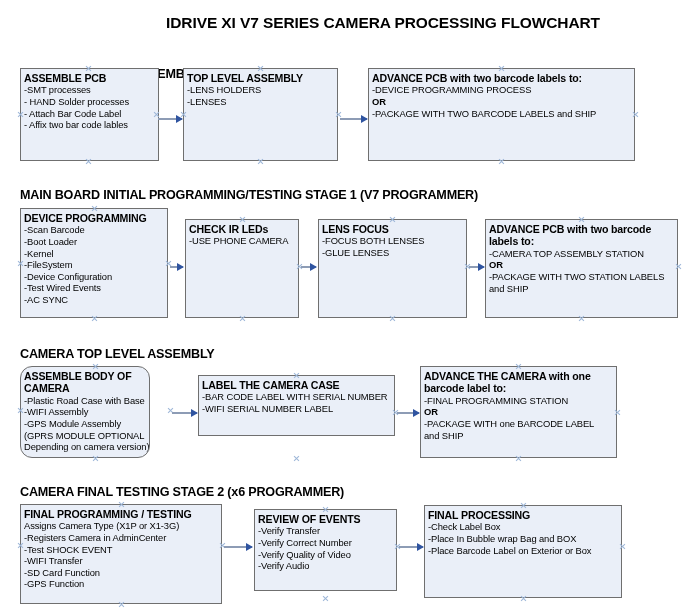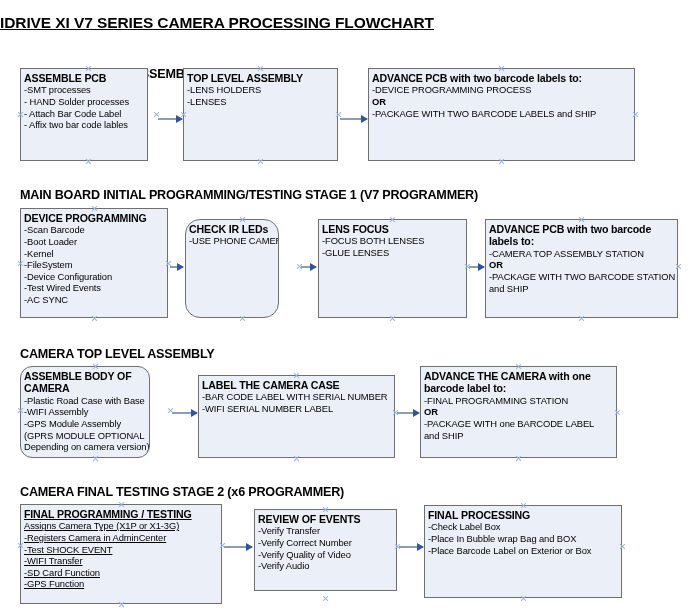--- a/index.html
+++ b/index.html
@@ -21,26 +21,25 @@
     height: 610px;
     background: #ffffff;
   }
 
   
   .doc-title {
     position: absolute;
     left: 0;
     top: 14px;
     width: 600px;
-    text-align: left;
+    text-align: right;
     font-size: 15.5px;
     font-weight: bold;
     letter-spacing: -0.1px;
     white-space: nowrap;
-    text-decoration: underline;
   }
   .section-title {
     position: absolute;
     left: 20px;
     font-size: 12.6px;
     font-weight: bold;
     letter-spacing: -0.2px;
     white-space: nowrap;
   }
 
@@ -112,21 +111,21 @@
 </style>
 </head>
 <body>
 
 <div id="canvas">
 
   <div class="doc-title">IDRIVE XI V7 SERIES CAMERA PROCESSING FLOWCHART</div>
 
   <div class="section-title" style="top:67px;">MAIN BOARD PCB ASSEMBLY PROCESS</div>
 
-  <div class="fbox" style="left:20px; top:68px; width:128px; height:93px;">
+  <div class="fbox" style="left:20px; top:68px; width:139px; height:93px;">
     <span class="bhead">ASSEMBLE PCB</span>
     <span class="bline">-SMT processes</span>
     <span class="bline">- HAND Solder processes</span>
     <span class="bline">- Attach Bar Code Label</span>
     <span class="bline">- Affix two bar code lables</span>
   </div>
   <div class="handle" style="left:88px;  top:68px;"></div>
   <div class="handle" style="left:88px;  top:161px;"></div>
   <div class="handle" style="left:20px;  top:114px;"></div>
   <div class="handle" style="left:156px; top:114px;"></div>
@@ -173,21 +172,21 @@
   </div>
   <div class="handle" style="left:94px;  top:208px;"></div>
   <div class="handle" style="left:94px;  top:318px;"></div>
   <div class="handle" style="left:20px;  top:263px;"></div>
   <div class="handle" style="left:168px; top:263px;"></div>
 
   <div class="conn" style="left:170px; top:266px; width:13px;">
     <span class="arrow"></span>
   </div>
 
-  <div class="fbox" style="left:185px; top:219px; width:94px; height:99px;border-radius:15px;">
+  <div class="fbox" style="left:185px; top:219px; width:114px; height:99px;">
     <span class="bhead">CHECK IR LEDs</span>
     <span class="bline">-USE PHONE CAMERA</span>
   </div>
   <div class="handle" style="left:242px; top:219px;"></div>
   <div class="handle" style="left:242px; top:318px;"></div>
   <div class="handle" style="left:299px; top:266px;"></div>
 
   <div class="conn" style="left:301px; top:266px; width:15px;">
     <span class="arrow"></span>
   </div>
@@ -202,21 +201,21 @@
   <div class="handle" style="left:467px; top:266px;"></div>
 
   <div class="conn" style="left:469px; top:266px; width:15px;">
     <span class="arrow"></span>
   </div>
 
   <div class="fbox" style="left:485px; top:219px; width:193px; height:99px;">
     <span class="bhead wrap">ADVANCE PCB with two barcode labels to:</span>
     <span class="bline">-CAMERA TOP ASSEMBLY STATION</span>
     <span class="bline b">OR</span>
-    <span class="bline">-PACKAGE WITH TWO BARCODE STATION</span>
+    <span class="bline">-PACKAGE WITH TWO STATION LABELS</span>
     <span class="bline">and SHIP</span>
   </div>
   <div class="handle" style="left:581px; top:219px;"></div>
   <div class="handle" style="left:581px; top:318px;"></div>
   <div class="handle" style="left:678px; top:266px;"></div>
 
   <div class="section-title" style="top:347px;">CAMERA TOP LEVEL ASSEMBLY</div>
 
   <div class="fbox" style="left:20px; top:366px; width:130px; height:92px;border-radius:12px;">
     <span class="bhead wrap">ASSEMBLE BODY OF CAMERA</span>
@@ -228,21 +227,21 @@
   </div>
   <div class="handle" style="left:95px;  top:366px;"></div>
   <div class="handle" style="left:95px;  top:458px;"></div>
   <div class="handle" style="left:20px;  top:410px;"></div>
   <div class="handle" style="left:170px; top:410px;"></div>
 
   <div class="conn" style="left:172px; top:412px; width:25px;">
     <span class="arrow"></span>
   </div>
 
-  <div class="fbox" style="left:198px; top:375px; width:197px; height:83px;">
+  <div class="fbox" style="left:198px; top:375px; width:197px; height:61px;">
     <span class="bhead">LABEL THE CAMERA CASE</span>
     <span class="bline">-BAR CODE LABEL WITH SERIAL NUMBER</span>
     <span class="bline">-WIFI SERIAL NUMBER LABEL</span>
   </div>
   <div class="handle" style="left:296px; top:375px;"></div>
   <div class="handle" style="left:296px; top:458px;"></div>
   <div class="handle" style="left:395px; top:412px;"></div>
 
   <div class="conn" style="left:397px; top:412px; width:22px;">
     <span class="arrow"></span>
@@ -254,21 +253,21 @@
     <span class="bline b">OR</span>
     <span class="bline">-PACKAGE WITH one BARCODE LABEL</span>
     <span class="bline">and SHIP</span>
   </div>
   <div class="handle" style="left:518px; top:366px;"></div>
   <div class="handle" style="left:518px; top:458px;"></div>
   <div class="handle" style="left:617px; top:412px;"></div>
 
   <div class="section-title" style="top:485px;">CAMERA FINAL TESTING STAGE 2 (x6 PROGRAMMER)</div>
 
-  <div class="fbox" style="left:20px; top:504px; width:202px; height:100px;text-decoration:underline;">
+  <div class="fbox" style="left:20px; top:504px; width:202px; height:100px;">
     <span class="bhead">FINAL PROGRAMMING / TESTING</span>
     <span class="bline">Assigns Camera Type (X1P or X1-3G)</span>
     <span class="bline">-Registers Camera in AdminCenter</span>
     <span class="bline">-Test SHOCK EVENT</span>
     <span class="bline">-WIFI Transfer</span>
     <span class="bline">-SD Card Function</span>
     <span class="bline">-GPS Function</span>
   </div>
   <div class="handle" style="left:121px; top:504px;"></div>
   <div class="handle" style="left:121px; top:604px;"></div>

